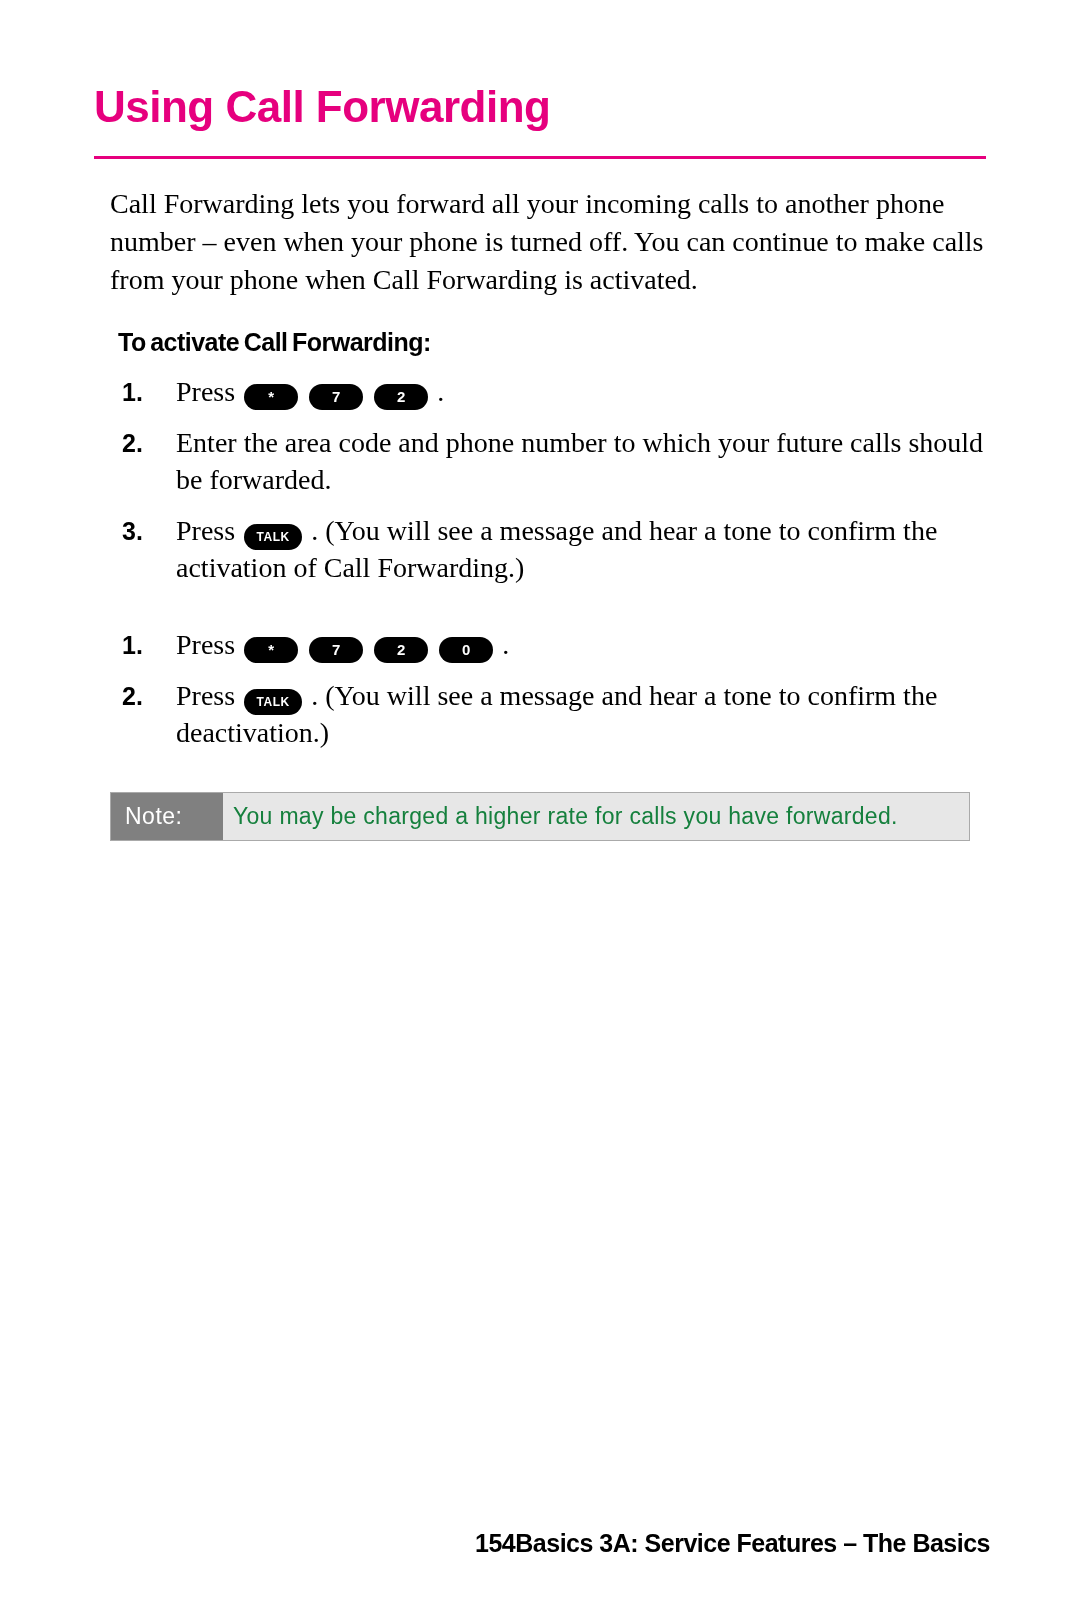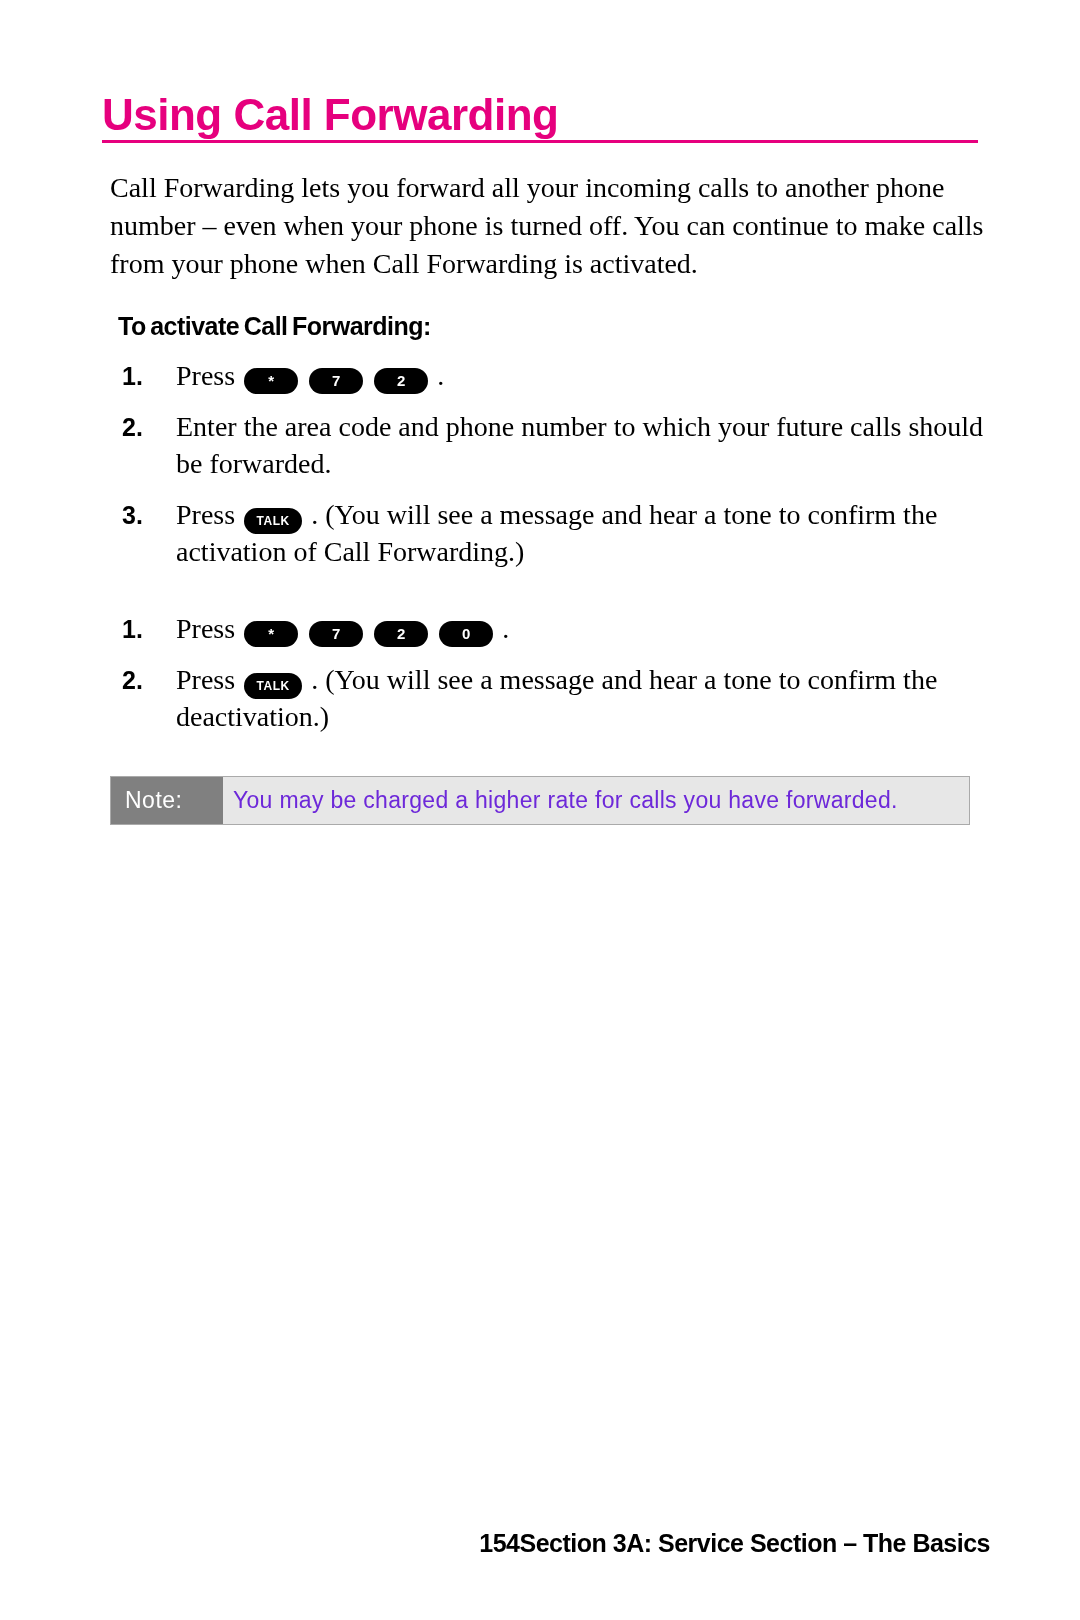--- a/index.html
+++ b/index.html
@@ -19,22 +19,22 @@
     height: 1620px;
     box-sizing: border-box;
     padding: 78px 90px 0 90px;
   }
   .page-title {
     font-family: Arial, Helvetica, sans-serif;
     font-weight: 700;
     font-size: 44px;
     color: #e6007e;
     letter-spacing: -0.5px;
-    margin: 12px;
-    padding-bottom: 0;
+    margin: 4px;
+    padding-bottom: 24px;
     border-bottom: 3px solid #e6007e;
   }
   .content {
     margin-top: 26px;
     font-size: 28px;
     line-height: 1.35;
   }
   .intro {
     margin: 0 0 28px 20px;
   }
@@ -100,21 +100,21 @@
     color: #fff;
     font-family: Arial, Helvetica, sans-serif;
     font-weight: 400;
     font-size: 23px;
     padding: 8px 6px 8px 14px;
     letter-spacing: 0.5px;
   }
   .note-text-cell {
     flex: 1;
     background: #e7e7e7;
-    color: #6d28d9;
+    color: #15803d;
     font-family: Arial, Helvetica, sans-serif;
     font-size: 23px;
     padding: 8px 12px 8px 10px;
     line-height: 1.35;
     letter-spacing: 0.3px;
   }
   .footer {
     position: absolute;
     left: 90px;
     right: 90px;
@@ -182,16 +182,16 @@
 
     <div class="note-row">
       <div class="note-label-cell">Note:</div>
       <div class="note-text-cell">You may be charged a higher rate for calls you have forwarded.</div>
     </div>
 
   </div>
 
   <div class="footer">
     <span>154</span>
-    <span>Section 3A: Service Section – The Basics</span>
+    <span>Basics 3A: Service Features – The Basics</span>
   </div>
 
 </div>
 
 </body></html>

